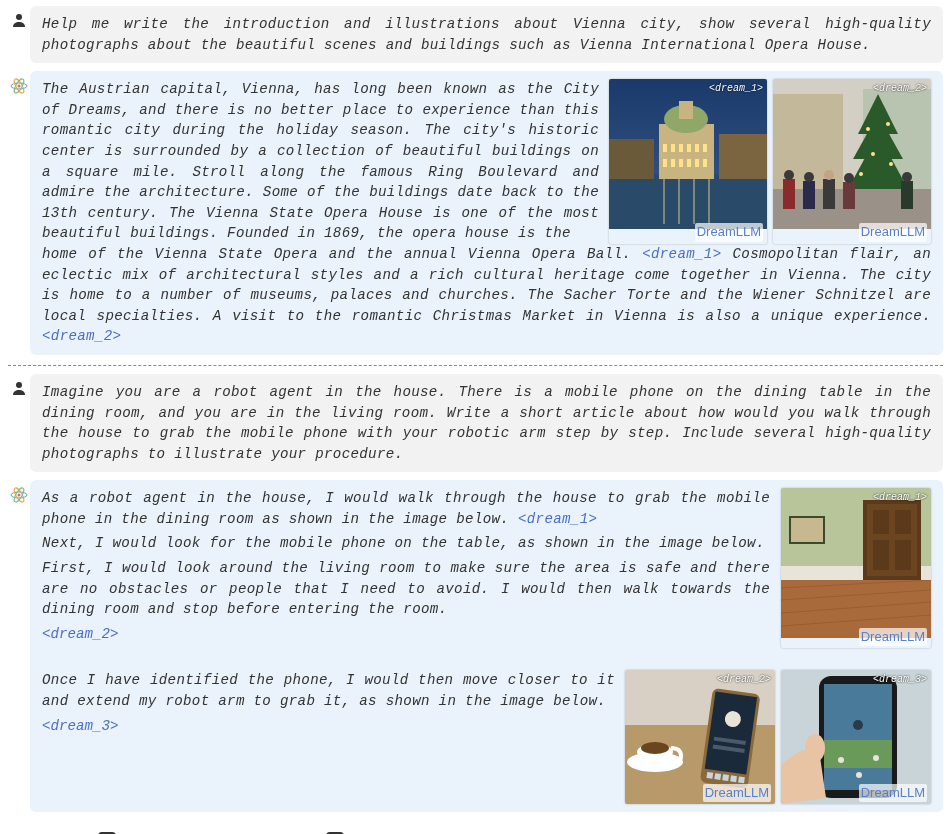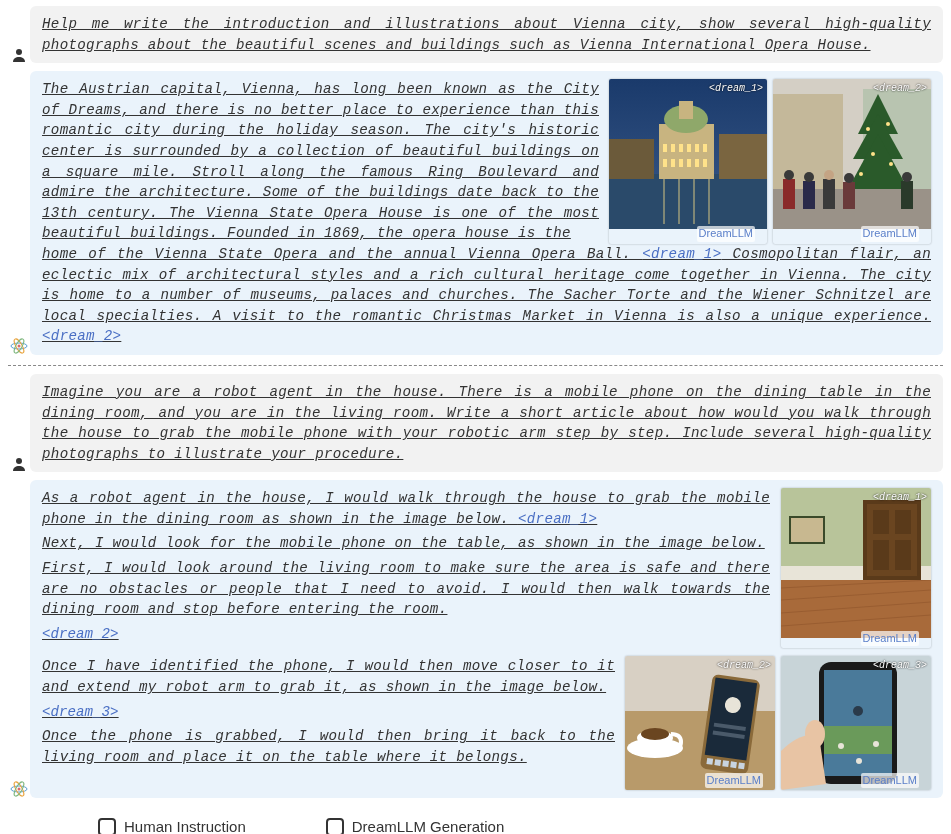--- a/index.html
+++ b/index.html
@@ -8,23 +8,22 @@
     background: #ffffff;
     font-family: "Courier New", Courier, monospace;
     font-style: italic;
     font-size: 14.2px;
     line-height: 1.45;
     color: #333;
     padding: 6px 8px 10px 8px;
   }
   .msg-row {
     display: flex;
-    align-items: flex-end;
+    align-items: flex-start;
     margin-bottom: 8px;
-    text-decoration: underline;
   }
   .icon-col {
     width: 22px;
     flex: 0 0 22px;
     display: flex;
     justify-content: center;
     padding-top: 6px;
   }
   .bubble {
     flex: 1;
@@ -59,38 +58,38 @@
     position: absolute;
     top: 3px; right: 4px;
     font-size: 10px;
     color: #fff;
     font-family: "Courier New", monospace;
     font-style: italic;
     text-shadow: 0 0 2px #000;
   }
   .thumb .tag-br {
     position: absolute;
-    bottom: 2px; right: 12px;
-    font-size: 11px;
+    bottom: 2px; right: 4px;
+    font-size: 13px;
     color: #5a7fc9;
     font-family: Arial, sans-serif;
     font-style: normal;
     background: rgba(255,255,255,0.7);
     padding: 0 2px;
     border-radius: 2px;
   }
   .ai2-top {
     display: flex;
     gap: 11px;
   }
   .ai2-top-text { flex: 1; }
   .ai2-bottom {
     display: flex;
     gap: 10px;
-    margin-top: 8px;
+    margin-top: 22px;
   }
   .ai2-bottom-text { flex: 1; }
   .ai2-bottom-imgs { display: flex; gap: 6px; }
   .legend {
     display: flex;
     gap: 80px;
     padding: 10px 0 0 90px;
     font-family: Arial, sans-serif;
     font-style: normal;
     font-size: 15px;
@@ -269,21 +268,20 @@
         </svg>
         <div class="tag-tr">&lt;dream_1&gt;</div>
         <div class="tag-br">DreamLLM</div>
       </div>
     </div>
 
     <div class="ai2-bottom">
       <div class="ai2-bottom-text">
         <div class="para justified"><span>Once I have identified the phone, I would then move closer to it and extend my robot arm to grab it, as shown in the image below. </span></div>
         <div class="para"><span class="dream-ref">&lt;dream_3&gt;</span></div>
-        <div class="para justified">Once the phone is grabbed, I would then bring it back to the living room and place it on the table where it belongs.</div>
       </div>
       <div class="ai2-bottom-imgs">
 
         <div class="thumb">
           <svg width="150" height="134" viewBox="0 0 150 134">
             <rect width="150" height="134" fill="#d8d0c4"></rect>
             <rect y="55" width="150" height="79" fill="#b89a6a"></rect>
             <ellipse cx="30" cy="92" rx="28" ry="10" fill="#fff"></ellipse>
             <ellipse cx="30" cy="82" rx="18" ry="8" fill="#fff"></ellipse>
             <ellipse cx="30" cy="78" rx="14" ry="6" fill="#6a4520"></ellipse>

